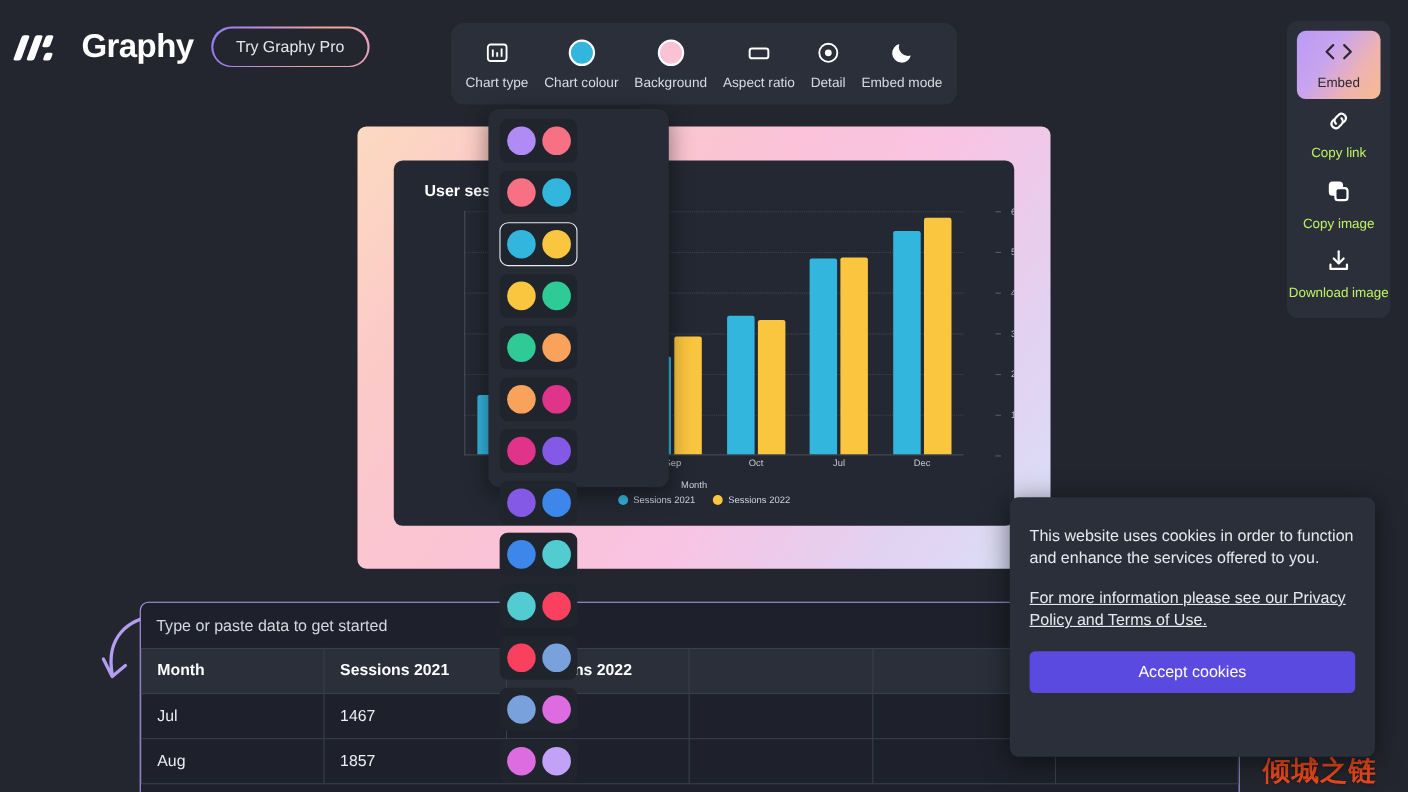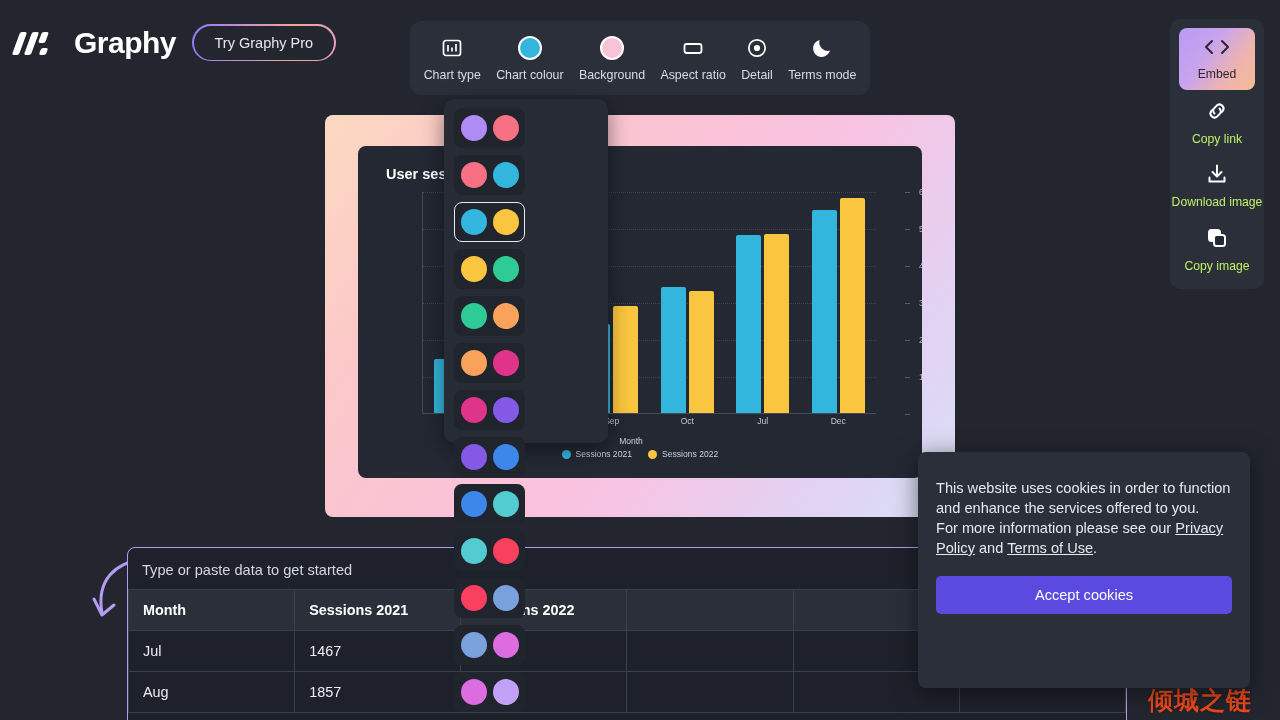--- a/index.html
+++ b/index.html
@@ -129,21 +129,21 @@
 
   .arrow { position: absolute; left: 88px; top: 545px; width: 60px; height: 100px; }
 
   
   .cookie {
     position: absolute; left: 918px; top: 452px; width: 332px; height: 236px;
     background: #2b2f3a; border-radius: 8px; padding: 26px 18px 18px 18px;
     z-index: 60; box-shadow: 0 4px 24px rgba(0,0,0,.5);
   }
   .cookie p { color: #e7e9f0; font-size: 14.6px; line-height: 20px; }
-  .cookie p.second { margin-top: 0; }
+  .cookie p.second { margin-top: 16px; text-decoration: underline; }
   .cookie a { color: #e7e9f0; text-decoration: underline; }
   .btn {
     display: block; width: 100%; margin-top: 12px; padding: 11px 0;
     border-radius: 5px; text-align: center; font-size: 14.6px; cursor: pointer; border: none;
     font-family: "Liberation Sans", sans-serif;
   }
   .btn-accept { background: #5b4ae0; color: #ffffff; margin-top: 18px; }
   .btn-reject { background: #4a4e5a; color: #ffffff; }
 
   .watermark {
@@ -211,21 +211,21 @@
         </svg>
       </div>
       <div class="tool-label">Detail</div>
     </div>
     <div class="tool">
       <div class="tool-icon">
         <svg width="24" height="24" viewBox="0 0 24 24" fill="#fff">
           <path d="M20 14.5A8.4 8.4 0 0 1 9.6 4a8.6 8.6 0 1 0 10.4 10.5z"></path>
         </svg>
       </div>
-      <div class="tool-label">Terms mode</div>
+      <div class="tool-label">Embed mode</div>
     </div>
   </div>
 
   <div class="chart-frame"></div>
 
   <div class="chart-card">
     <div class="chart-title">User sessions</div>
     <div class="plot" id="plot">
         <div class="ytick-mark" style="top: 222px;"></div>
         <div class="gridline" style="top: 185px;"></div>
@@ -365,36 +365,36 @@
       <div class="rail-icon">
         <svg width="24" height="24" viewBox="0 0 24 24" fill="none" stroke="#fff" stroke-width="2" stroke-linecap="round">
           <path d="M9.5 14.5a4 4 0 0 1 0-5.6l2.6-2.6a4 4 0 0 1 5.6 5.6l-1.3 1.3"></path>
           <path d="M14.5 9.5a4 4 0 0 1 0 5.6l-2.6 2.6a4 4 0 0 1-5.6-5.6l1.3-1.3"></path>
         </svg>
       </div>
       <div class="rail-label">Copy link</div>
     </div>
     <div class="rail-item">
       <div class="rail-icon">
+        <svg width="24" height="24" viewBox="0 0 24 24" fill="none" stroke="#fff" stroke-width="2">
+          <rect x="4" y="4" width="11" height="11" rx="2.5" fill="#fff"></rect>
+          <rect x="9" y="9" width="11" height="11" rx="2.5" fill="#242833" stroke="#fff"></rect>
+        </svg>
+      </div>
+      <div class="rail-label">Copy image</div>
+    </div>
+    <div class="rail-item">
+      <div class="rail-icon">
         <svg width="24" height="24" viewBox="0 0 24 24" fill="none" stroke="#fff" stroke-width="2" stroke-linecap="round" stroke-linejoin="round">
           <line x1="12" y1="3.5" x2="12" y2="14"></line>
             <polyline points="7.5,10 12,14.5 16.5,10"></polyline>
           <polyline points="4.5,15.5 4.5,19.5 19.5,19.5 19.5,15.5"></polyline>
         </svg>
       </div>
       <div class="rail-label">Download image</div>
-    </div>
-    <div class="rail-item">
-      <div class="rail-icon">
-        <svg width="24" height="24" viewBox="0 0 24 24" fill="none" stroke="#fff" stroke-width="2">
-          <rect x="4" y="4" width="11" height="11" rx="2.5" fill="#fff"></rect>
-          <rect x="9" y="9" width="11" height="11" rx="2.5" fill="#242833" stroke="#fff"></rect>
-        </svg>
-      </div>
-      <div class="rail-label">Copy image</div>
     </div>
   </div>
 
   <svg class="arrow" viewBox="0 0 60 100">
     <path d="M55 14 C 28 18, 8 34, 14 68" fill="none" stroke="#b49cf0" stroke-width="3" stroke-linecap="round"></path>
     <path d="M6 54 L14 70 L26 60" fill="none" stroke="#b49cf0" stroke-width="3" stroke-linecap="round" stroke-linejoin="round"></path>
   </svg>
 
   <div class="table-panel">
     <div class="table-hint">Type or paste data to get started</div>

